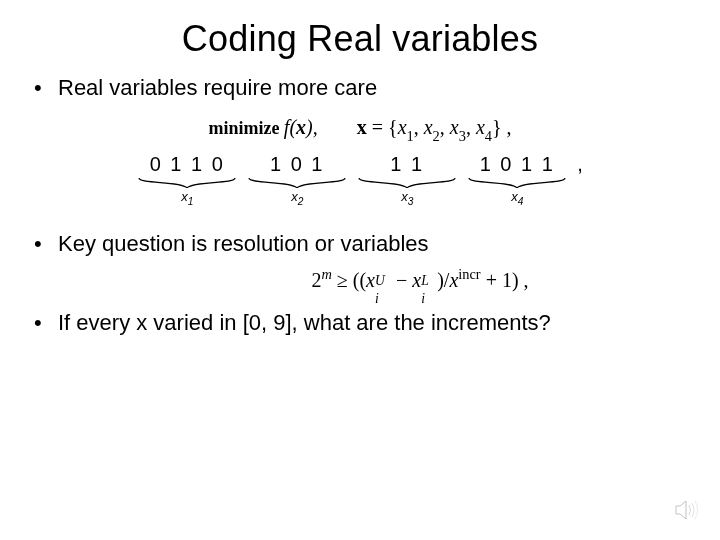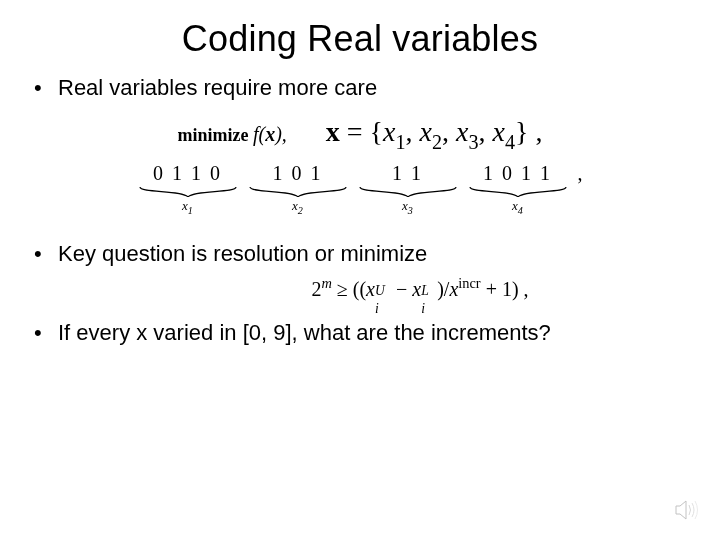--- a/index.html
+++ b/index.html
@@ -6,25 +6,25 @@
   html, body { width: 720px; height: 540px; background: #fff; font-family: Arial, Helvetica, sans-serif; color: #000; }
   .slide { width: 720px; height: 540px; padding: 18px 30px 10px 30px; position: relative; }
   .title { font-size: 36px; font-weight: 400; text-align: center; margin-bottom: 14px; letter-spacing: 0.2px; }
   .bullets { list-style: none; font-size: 22px; line-height: 1.25; }
   .bullets > li { position: relative; padding-left: 28px; margin-bottom: 8px; }
   .bullets > li::before { content: "•"; position: absolute; left: 4px; top: 0; }
   .math-block { text-align: center; margin: 14px 0 24px 0; }
   .math-line1 { margin-bottom: 10px; }
   .mword { font-weight: bold; font-family: Georgia, 'Times New Roman', serif; font-size: 18px; }
   .mfn { font-family: Georgia, 'Times New Roman', serif; font-style: italic; font-size: 20px; }
-  .mset { font-family: Georgia, 'Times New Roman', serif; font-size: 28px; margin-left: 34px; }
+  .mset { font-family: Georgia, 'Times New Roman', serif; font-size: 20px; margin-left: 34px; }
   .bv { font-weight: bold; font-family: Georgia, 'Times New Roman', serif; }
   .it { font-style: italic; }
   .sub { font-size: 0.72em; vertical-align: sub; position: relative; top: 2px; }
-  .bitgroups { display: inline-flex; align-items: flex-start; gap: 10px; font-family: Liberation Serif, serif; }
+  .bitgroups { display: inline-flex; align-items: flex-start; gap: 10px; font-family: Liberation Sans, sans-serif; }
   .bg { display: inline-flex; flex-direction: column; align-items: center; }
   .bg-bits { font-size: 20px; letter-spacing: 2px; padding: 0 2px 2px 2px; }
   .bg-brace { width: 100%; height: 10px; position: relative; }
   .bg-brace svg { width: 100%; height: 10px; display: block; }
   .bg-label { font-size: 13px; font-style: italic; margin-top: 1px; }
   .bg-label .sub2 { font-size: 0.78em; vertical-align: sub; }
   .bg-tail { font-size: 20px; padding-top: 0px; }
   .ineq-block { text-align: center; margin: 6px 0 18px 120px; font-family: Georgia, 'Times New Roman', serif; font-size: 20px; }
   .supup { font-size: 0.72em; vertical-align: super; }
   .supstack { position: relative; display: inline-block; width: 0.8em; }
@@ -91,21 +91,21 @@
             </svg>
           </span>
           <span class="bg-label"><span>x</span><span class="sub2">4</span></span>
         </span>
         <span class="bg-tail">,</span>
       </div>
   </div>
 
   <ul class="bullets">
     <li>
-      <span>Key question is resolution or minimize</span>
+      <span>Key question is resolution or variables</span>
     </li>
   </ul>
 
   <div class="ineq-block">
     <span>2</span><span class="supup it">m</span><span> ≥ ((</span><span class="it">x</span><span class="supstack"><span class="up it">U</span><span class="dn it">i</span></span><span> − </span><span class="it">x</span><span class="supstack"><span class="up it">L</span><span class="dn it">i</span></span><span>)/</span><span class="it">x</span><span class="supup">incr</span><span> + 1) ,</span>
   </div>
 
   <ul class="bullets">
     <li>
       <span>If every x varied in [0, 9], what are the increments?</span>

